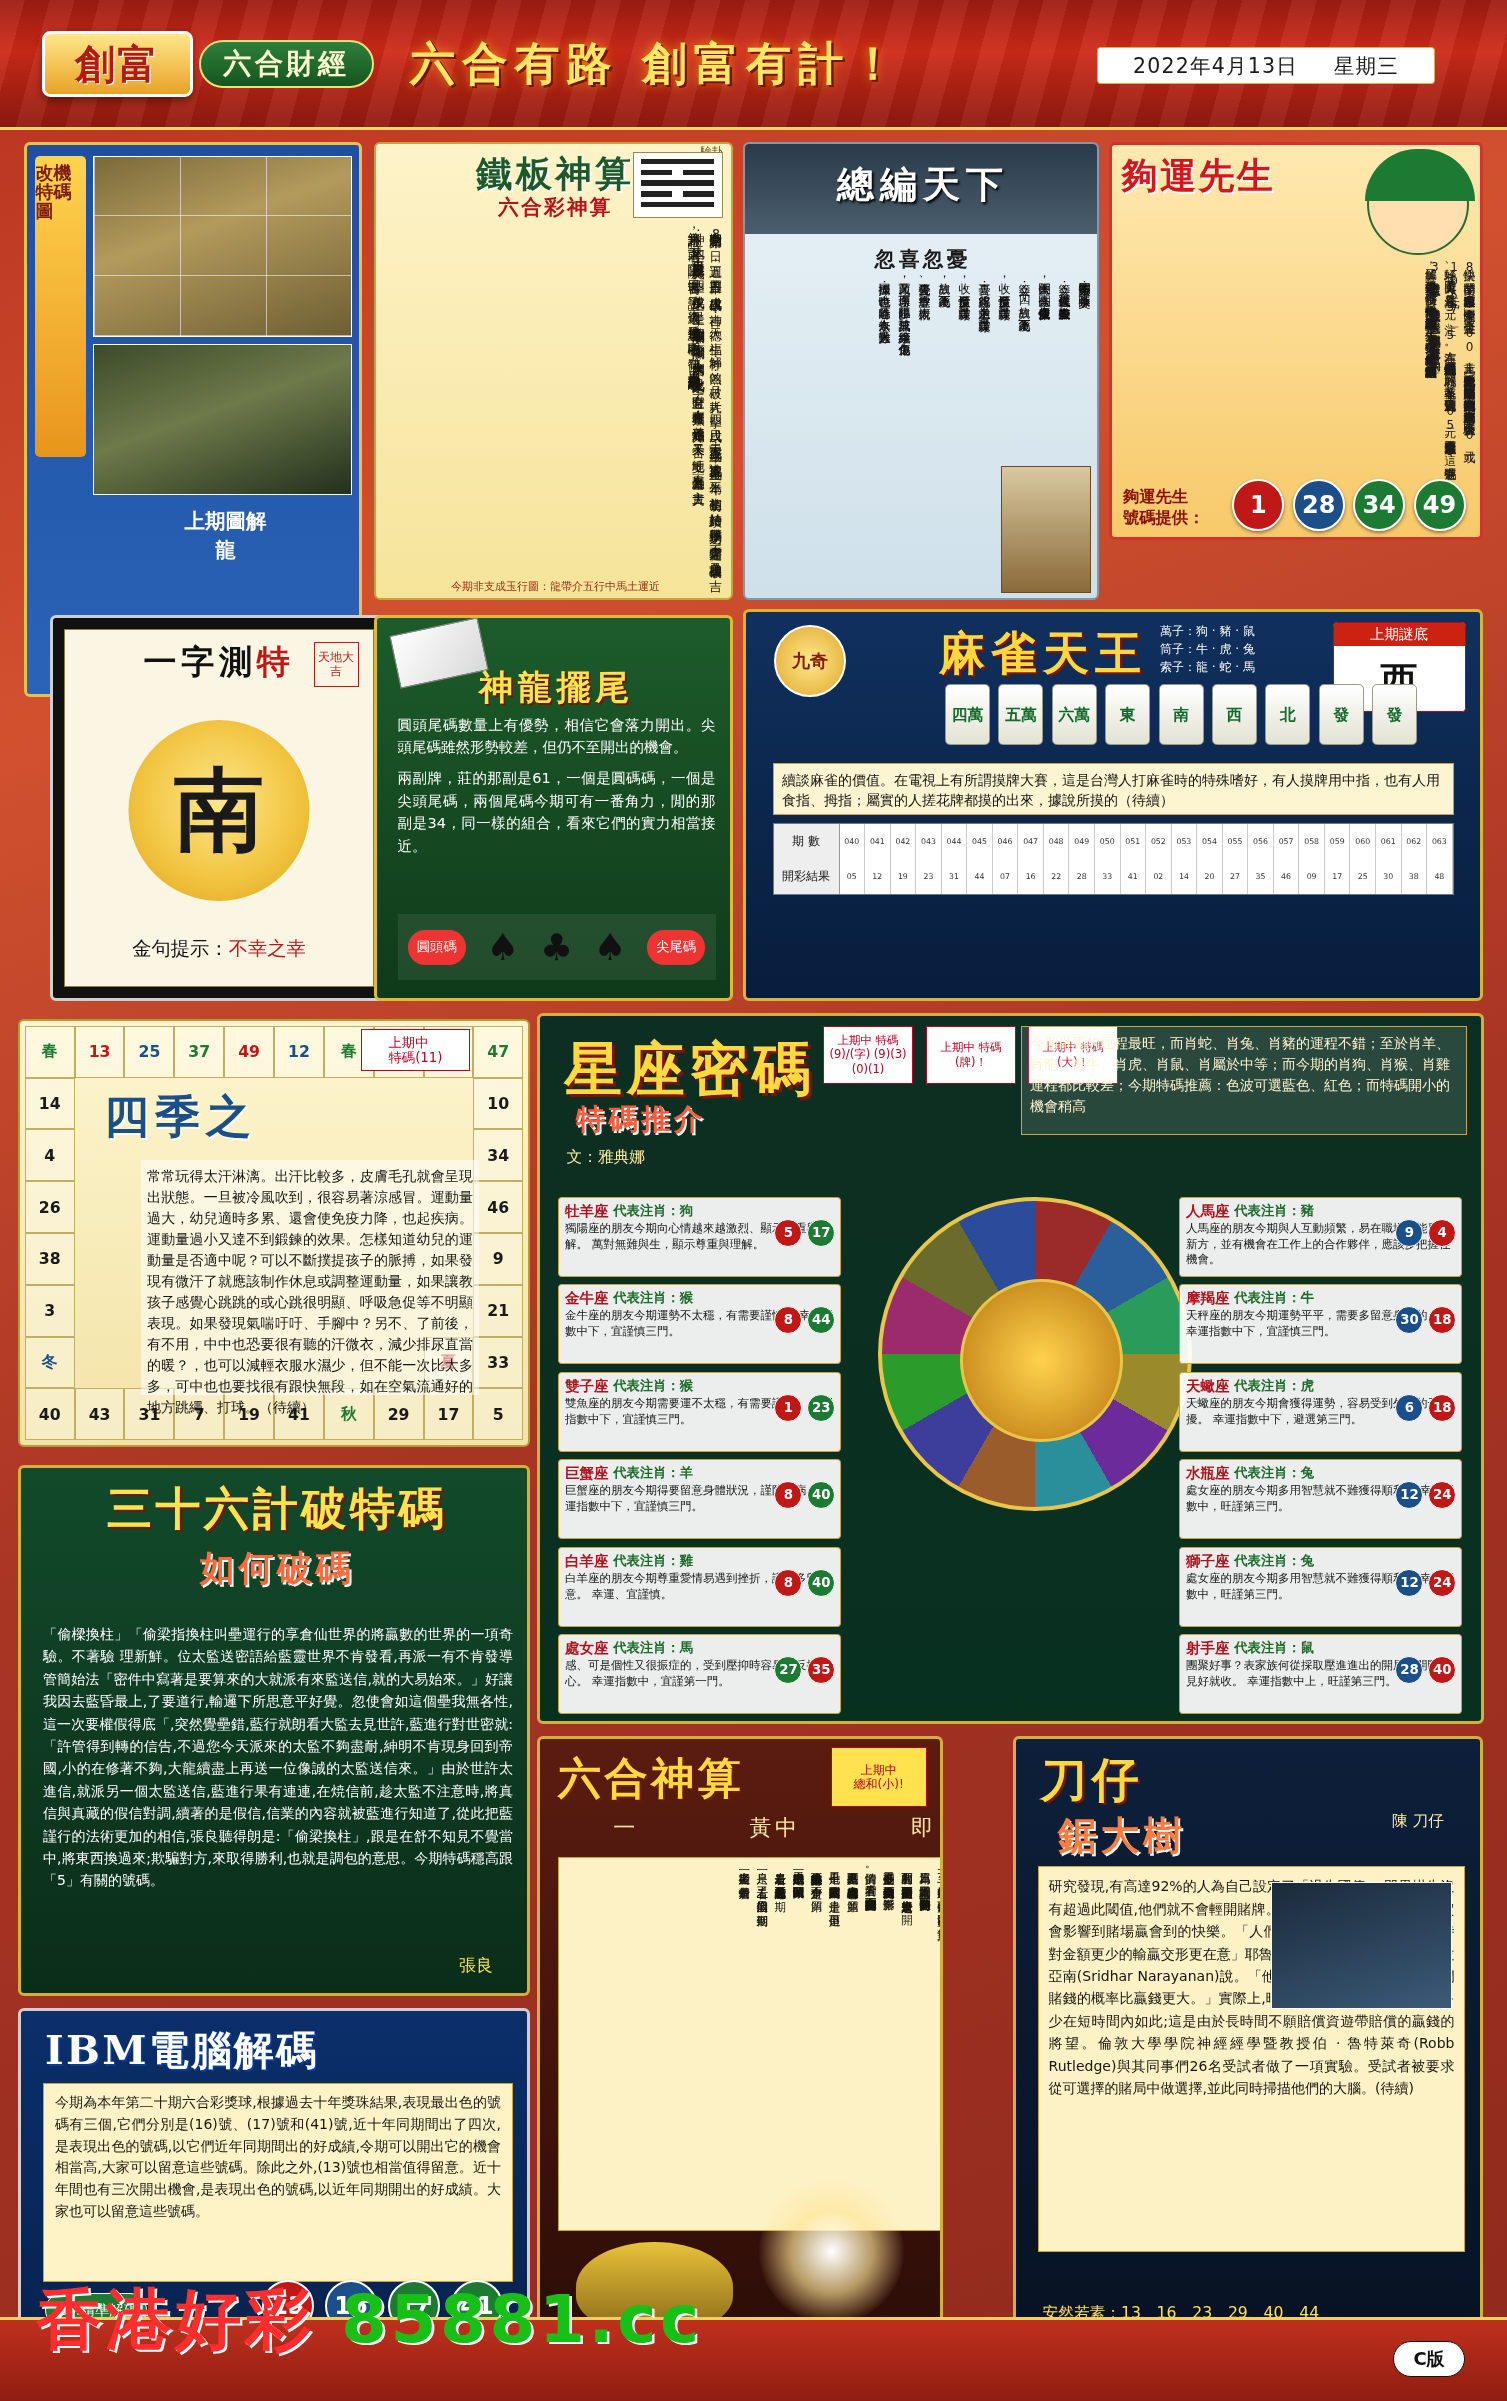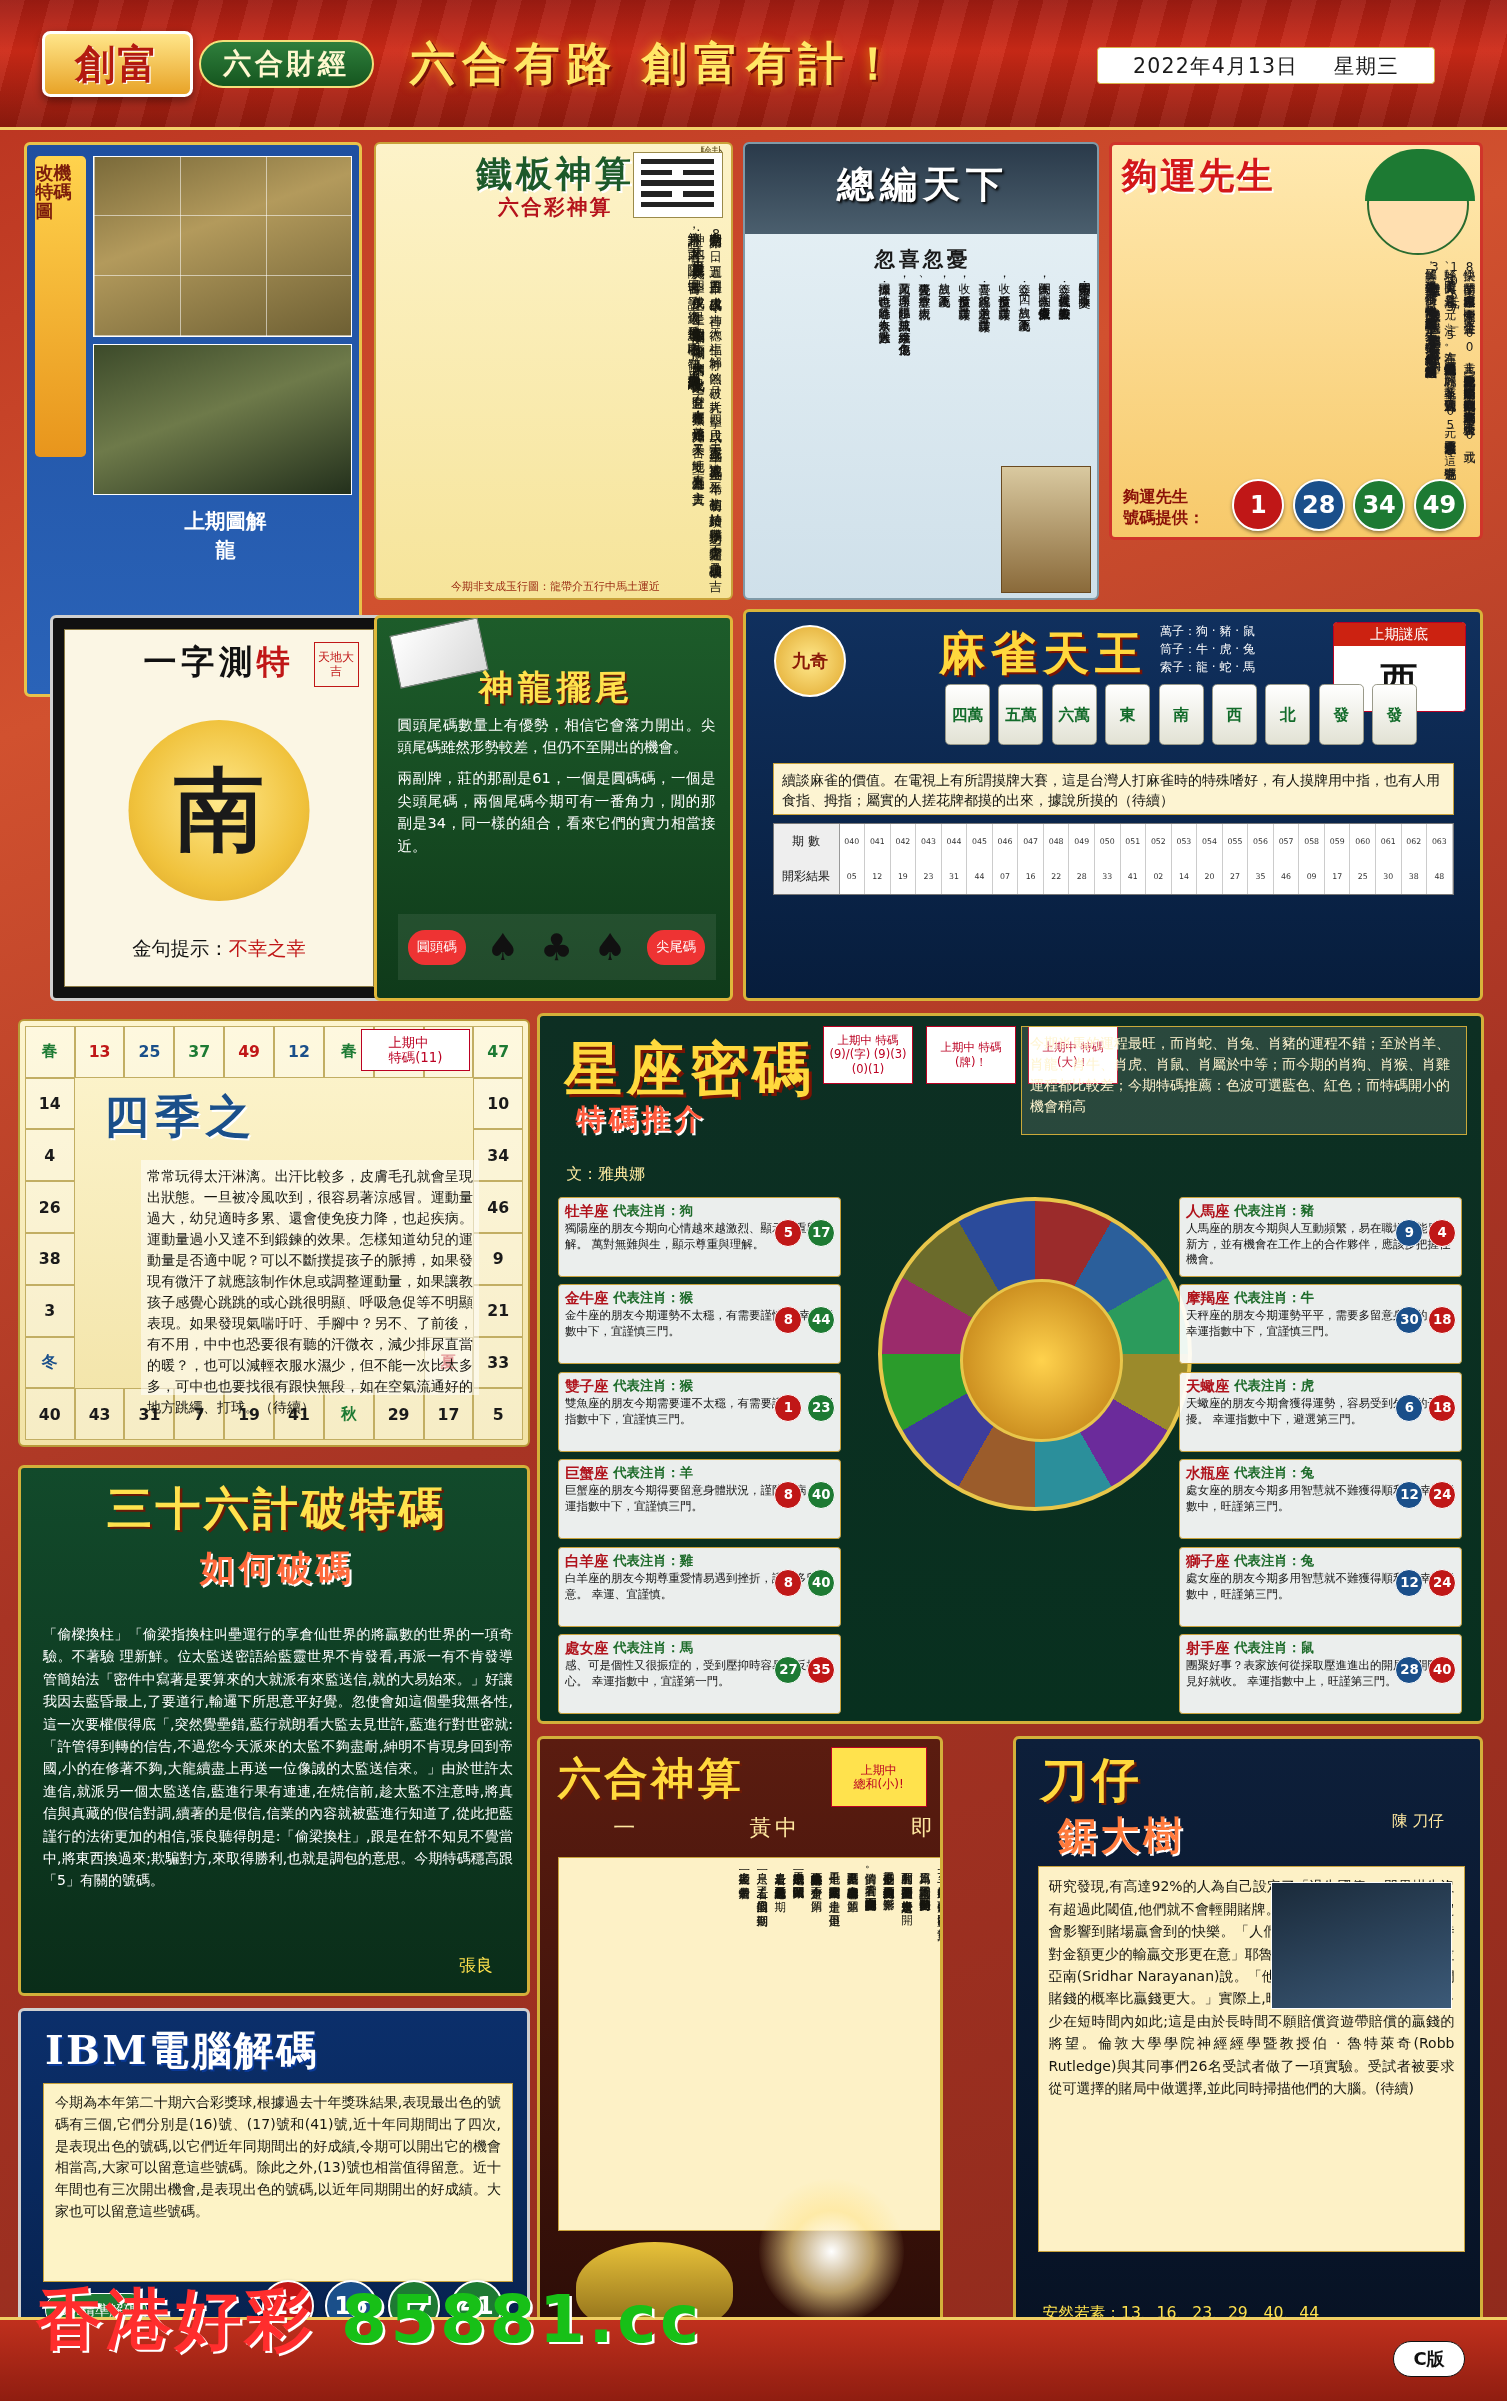--- a/index.html
+++ b/index.html
@@ -317,21 +317,21 @@
     display:flex; flex-direction:column; align-items:center; justify-content:center; line-height:1.15;
   }
 
   
   #p9{ left:537px; top:1013px; width:947px; height:711px;
        background:linear-gradient(180deg,#0d2f23,#08301f); border:3px solid #d3b03a; }
   #p9 .tt{ position:absolute; left:24px; top:14.5px; font-size:58px; color:#ffd93d;
     letter-spacing:4.8px; text-shadow:3px 3px 0 #7a1404; }
   #p9 .st{ position:absolute; left:36px; top:84px; font-size:29px; color:#ff5a3c;
     letter-spacing:3.6px; text-shadow:1.8px 1.8px 0 #fff; }
-  #p9 .author{ position:absolute; left:26.5px; top:131px; font-size:15.7px; color:#ffeba0;margin-top:17px; }
+  #p9 .author{ position:absolute; left:26.5px; top:131px; font-size:15.7px; color:#ffeba0; }
   #p9 .prevtag{
     position:absolute; top:9.6px; width:90px; height:58px; background:#fff;
     border:1.8px solid #b02; text-align:center; font-size:11.5px; color:#b02; line-height:1.25;
     display:flex; align-items:center; justify-content:center; padding:2.4px;
   }
   #p9 .topnote{
     position:absolute; right:14.5px; top:9.6px; width:446px; height:109px;
     background:rgba(255,255,255,.12); border:1.2px solid #caa93a; padding:6px 8.4px;
     font-size:14px; line-height:1.5; color:#fff4cf;
   }

